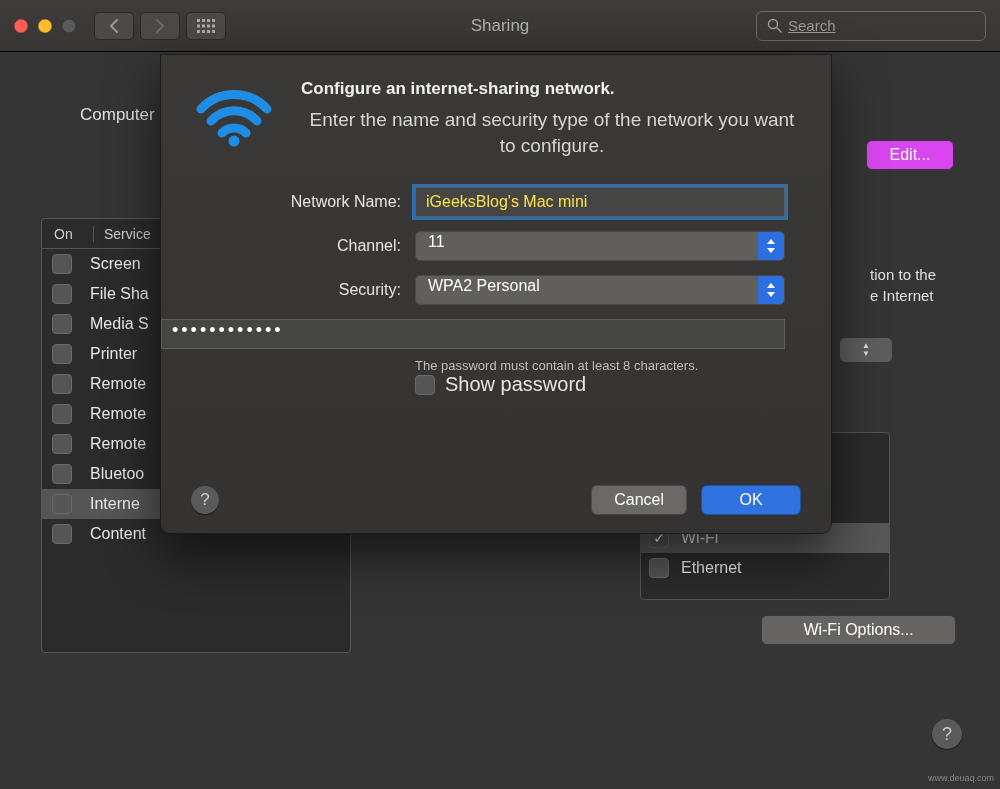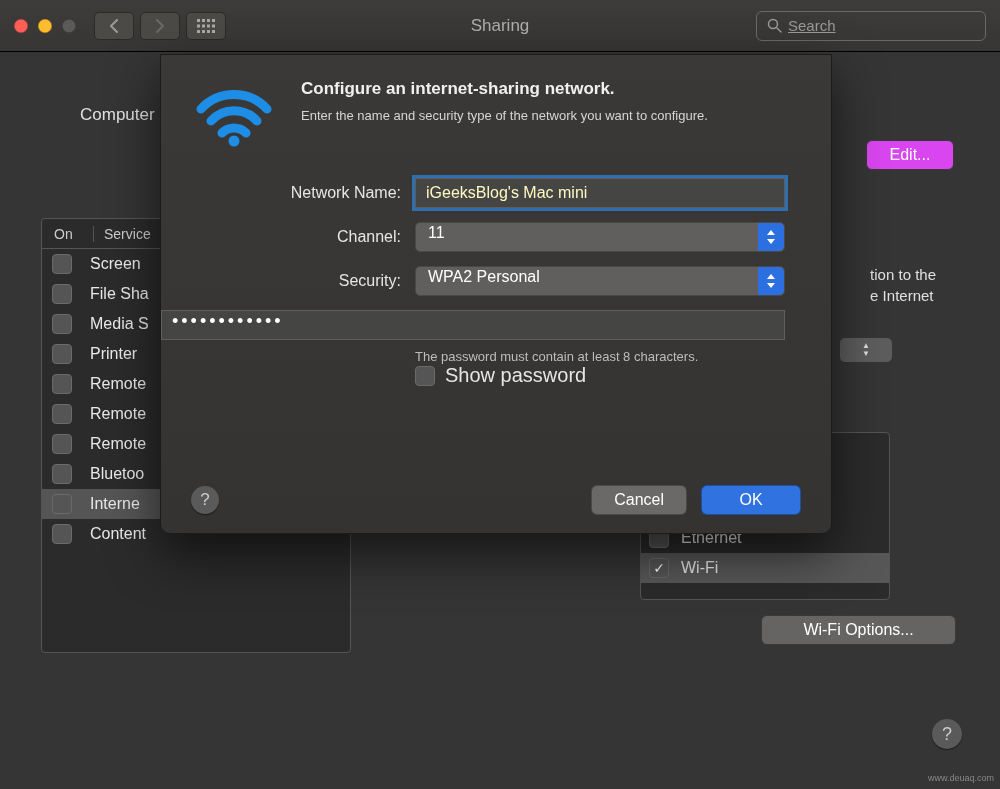--- a/index.html
+++ b/index.html
@@ -56,26 +56,26 @@
   .wifi-options-btn { position:absolute; right:44px; top:615px; width:195px; height:30px; background:#656462; border:1px solid #3a3938; border-radius:6px; color:#fff; font-size:16px; text-align:center; line-height:28px; }
 
   
   .help-bottom { position:absolute; right:38px; bottom:40px; width:30px; height:30px; border-radius:50%; background:#5a5a5a; color:#ccc; display:flex; align-items:center; justify-content:center; font-size:18px; box-shadow: 0 1px 1px rgba(0,0,0,.5); }
 
   
   .sheet { position:absolute; left:160px; top:54px; width:672px; height:480px; background:linear-gradient(#3a3937,#343331); border:1px solid #1c1b1a; border-radius:0 0 10px 10px; box-shadow: 0 20px 50px rgba(0,0,0,.6); }
   .sheet-head { display:flex; padding:24px 28px 12px 28px; gap:22px; }
   .wifi-icon { width:90px; height:70px; flex-shrink:0; display:flex; align-items:flex-start; justify-content:center; }
   .sheet-title { font-size:17px; font-weight:700; color:#f0f0f0; margin-bottom:8px; }
-  .sheet-sub { font-size:13px; color:#d5d5d5; line-height:1.35;text-align:center; }
+  .sheet-sub { font-size:19px; color:#d5d5d5; line-height:1.35;text-align:center; }
 
   .form { padding:10px 46px 0 0; }
   .form-row { display:flex; align-items:center; height:44px; }
   .form-label { width:254px; text-align:right; padding-right:14px; font-size:16px; color:#e5e5e5; }
-  .text-input { flex:1; height:30px; background:#454543; border:1px solid #5f5e5c; border-radius:0; padding:8px 10px; color:#fef9c3; font-size:16px; outline: 3px solid #2f6fb0; outline-offset: 0; }
+  .text-input { flex:1; height:30px; background:#454543; border:1px solid #5f5e5c; border-radius:0; padding:8px 10px; color:#fde047; font-size:16px; outline: 3px solid #2f6fb0; outline-offset: 0; }
   .select { flex:1; height:30px; background:#605f5d; border:1px solid #4a4947; border-radius:5px; display:flex; align-items:center; padding:0 0 8px 12px; color:#fff; font-size:16px; position:relative; }
   .select .arrows { position:absolute; right:0; top:0; bottom:0; width:26px; background:#2b6fe0; border-radius:0 5px 5px 0; display:flex; flex-direction:column; align-items:center; justify-content:center; }
   .select .arrows::before { content:""; border-left:4px solid transparent; border-right:4px solid transparent; border-bottom:5px solid #fff; margin-bottom:2px; }
   .select .arrows::after { content:""; border-left:4px solid transparent; border-right:4px solid transparent; border-top:5px solid #fff; margin-top:2px; }
   .pwd-input { flex:1; height:30px; background:#454543; border:1px solid #5f5e5c; padding:0 10px; color:#fff; font-size:18px; letter-spacing:3px; }
   .hint { margin-left:254px; font-size:13px; color:#bdbdbd; margin-top:2px; }
   .show-pwd-row { margin-left:254px; display:flex; align-items:center; gap:10px; font-size:20px; color:#e5e5e5; }
   .sp-chk { width:20px; height:20px; border-radius:4px; background:#555; border:1px solid #6a6a6a; }
 
   .sheet-footer { position:absolute; left:0; right:0; bottom:18px; display:flex; align-items:center; padding:0 30px; }
@@ -203,27 +203,27 @@
         <span>000 LAN</span>
       </div>
       <div class="port-row">
         <div class="port-chk"></div>
         <span>000 LAN</span>
       </div>
       <div class="port-row">
         <div class="port-chk"></div>
         <span>N</span>
       </div>
-      <div class="port-row">
-        <div class="port-chk"></div>
-        <span>Ethernet</span>
-      </div>
       <div class="port-row sel">
         <div class="port-chk checked"></div>
         <span>Wi-Fi</span>
+      </div>
+      <div class="port-row">
+        <div class="port-chk"></div>
+        <span>Ethernet</span>
       </div>
     </div>
 </div>
 
 <div class="wifi-options-btn">Wi-Fi Options...</div>
 
 <div class="help-bottom">?</div>
 
 <div class="sheet">
   <div class="sheet-head">

